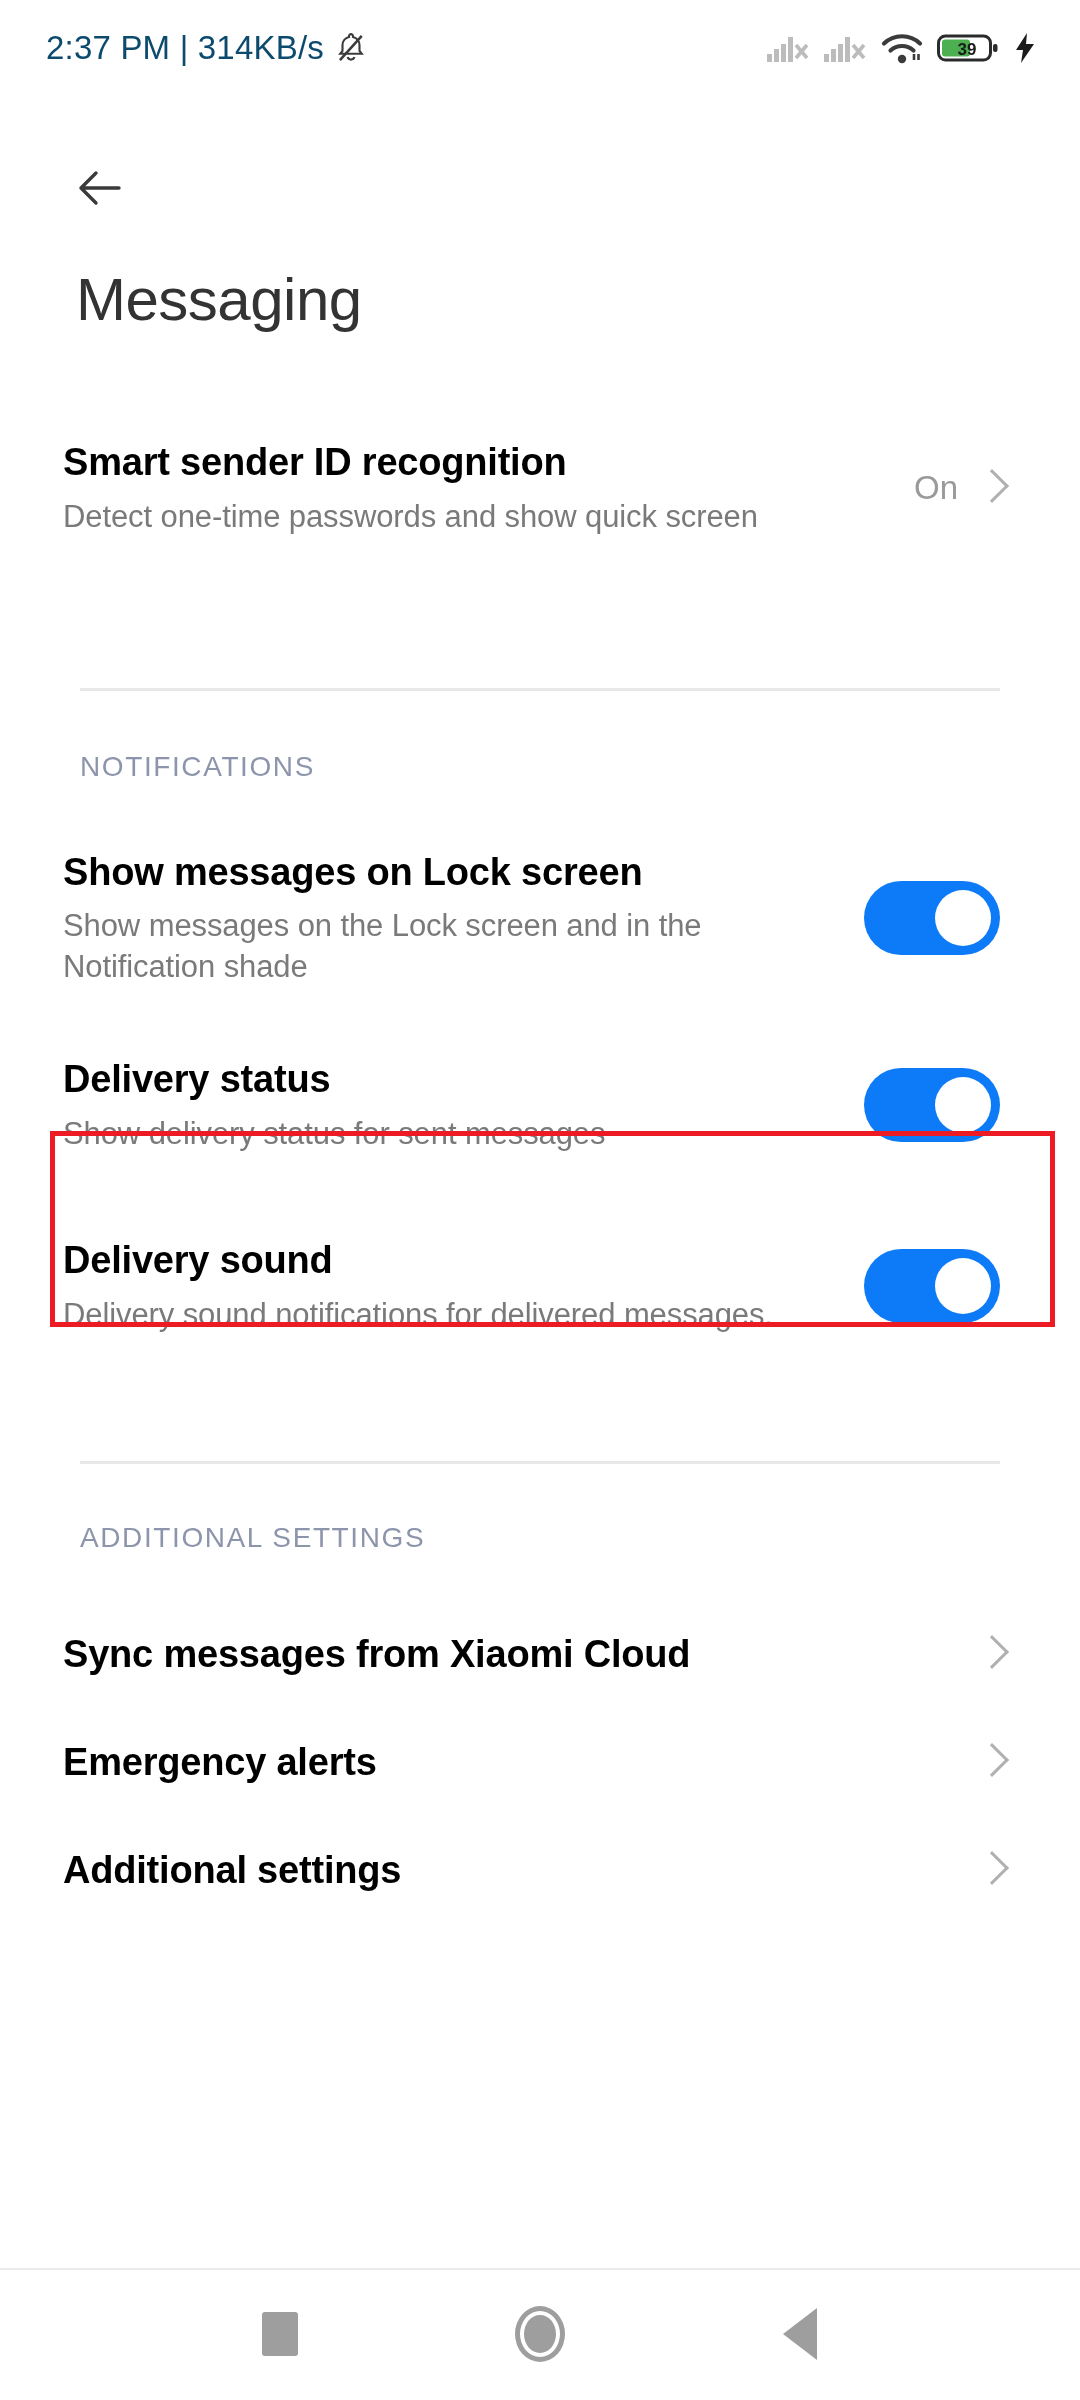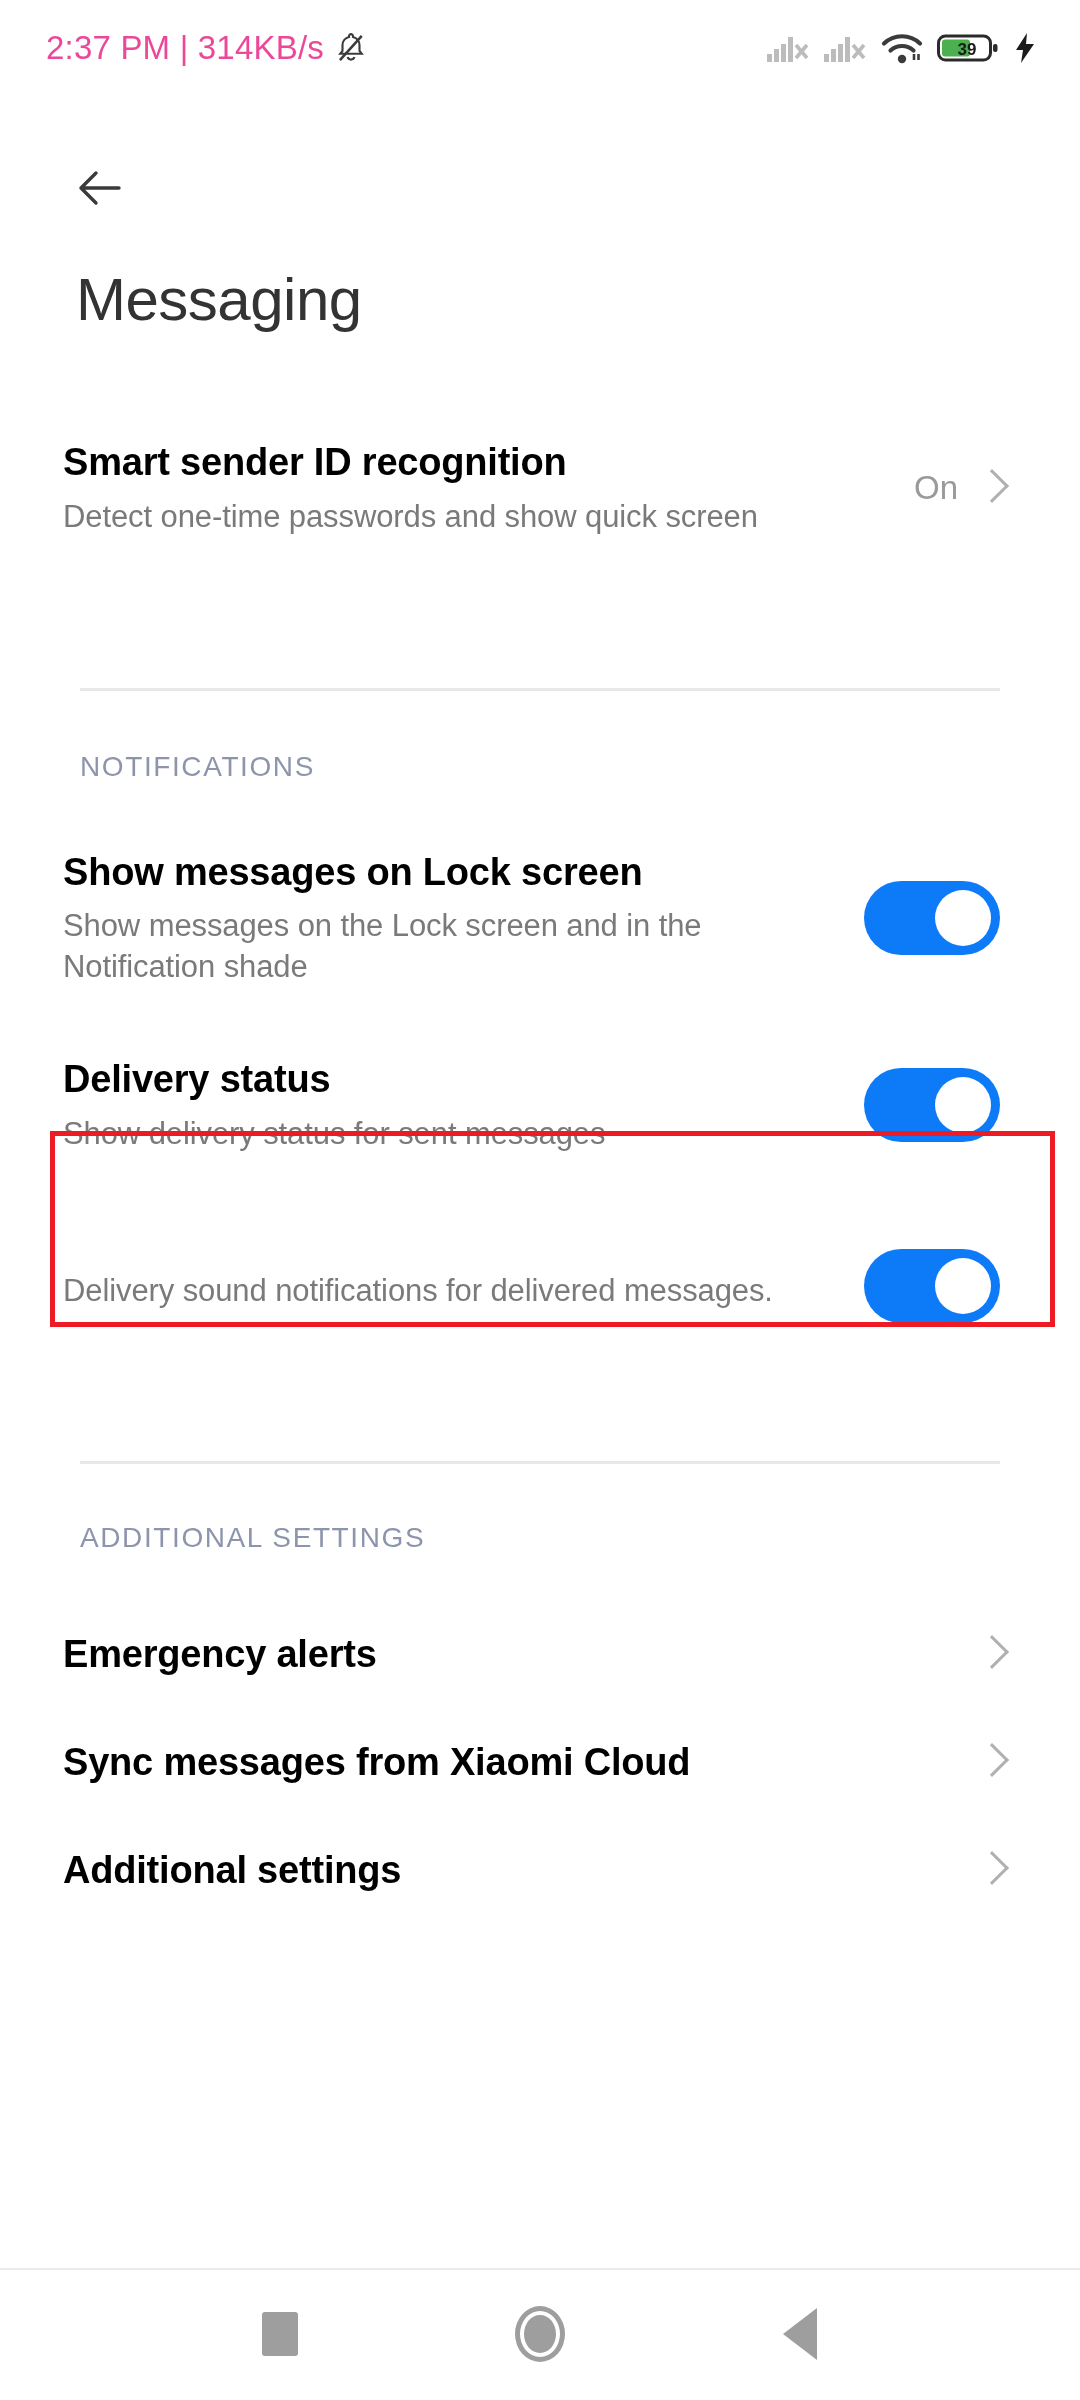--- a/index.html
+++ b/index.html
@@ -28,21 +28,21 @@
     padding: 0 42px 0 46px;
     box-sizing: border-box;
   }
   .status-left {
     display: flex;
     align-items: center;
     gap: 10px;
   }
   .status-time {
     font-size: 33px;
-    color: #ec4899;
+    color: #0c4a6e;
     letter-spacing: 0.2px;
     white-space: nowrap;
   }
   .status-right {
     display: flex;
     align-items: center;
     gap: 13px;
   }
   .icon-svg { display: block; }
 
@@ -343,48 +343,49 @@
       <div class="toggle">
         <div class="knob"></div>
       </div>
     </div>
   </div>
 
   <div style="height:46px;"></div>
 
   <div class="row" style="min-height:150px;">
     <div class="row-text">
+      <div class="row-title">Delivery sound</div>
       <div class="row-subtitle">Delivery sound notifications for delivered messages.</div>
     </div>
     <div class="row-right">
       <div class="toggle">
         <div class="knob"></div>
       </div>
     </div>
   </div>
 
   <div style="height:100px;"></div>
   <div class="divider"></div>
 
   <div style="height:58px;"></div>
   <div class="section-header">ADDITIONAL SETTINGS</div>
   <div style="height:46px;"></div>
 
   <div class="row" style="min-height:108px;">
     <div class="row-text">
+      <div class="row-title">Sync messages from Xiaomi Cloud</div>
+    </div>
+    <div class="row-right">
+      <span class="chev"></span>
+    </div>
+  </div>
+
+  <div class="row" style="min-height:108px;">
+    <div class="row-text">
       <div class="row-title">Emergency alerts</div>
-    </div>
-    <div class="row-right">
-      <span class="chev"></span>
-    </div>
-  </div>
-
-  <div class="row" style="min-height:108px;">
-    <div class="row-text">
-      <div class="row-title">Sync messages from Xiaomi Cloud</div>
     </div>
     <div class="row-right">
       <span class="chev"></span>
     </div>
   </div>
 
   <div class="row" style="min-height:108px;">
     <div class="row-text">
       <div class="row-title">Additional settings</div>
     </div>

